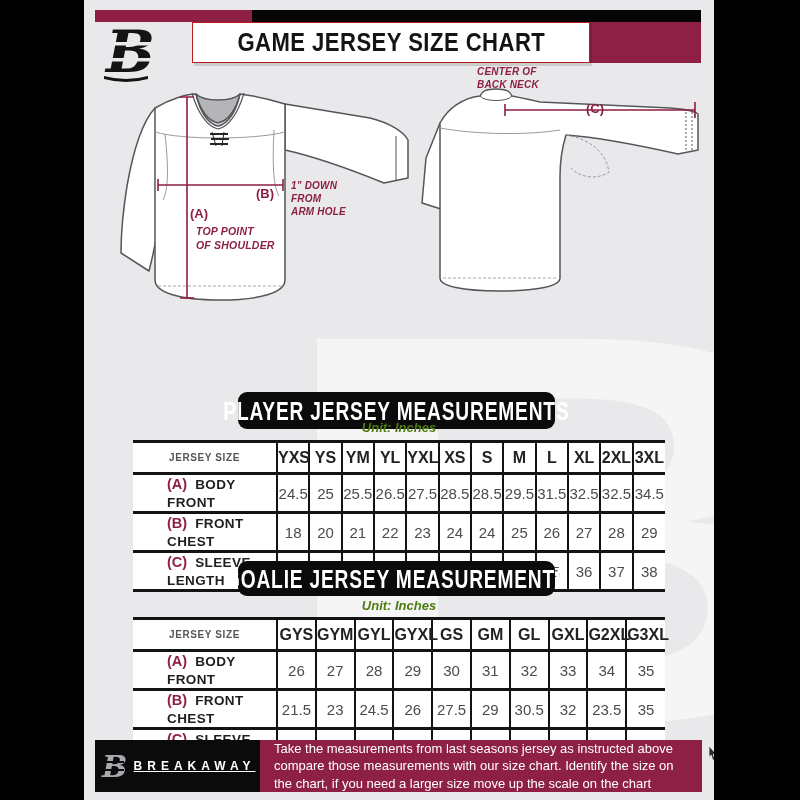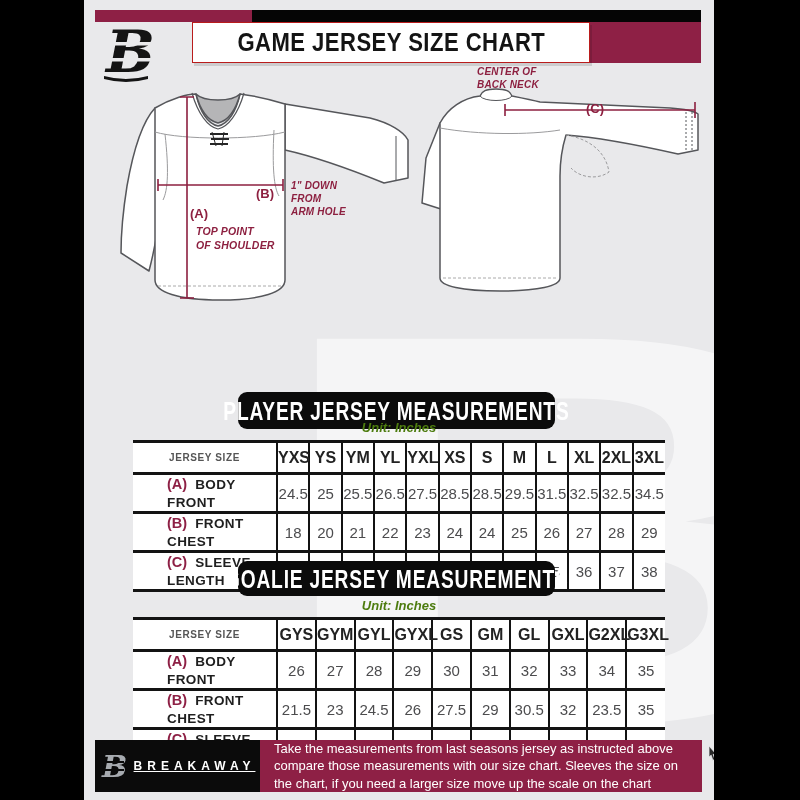--- a/index.html
+++ b/index.html
@@ -323,21 +323,21 @@
     <div class="abs footer">
       <div class="fblack">
         <svg width="26" height="34" viewBox="0 0 26 34">
           <text x="2" y="28" font-family="DejaVu Serif, serif" font-style="italic" font-weight="bold" font-size="30" fill="#a7abb0">B</text>
           <rect x="0" y="12" width="24" height="2" fill="#0b0b0b"></rect>
           <rect x="2" y="20" width="22" height="2" fill="#0b0b0b"></rect>
         </svg>
         <span class="fbrand">BREAKAWAY</span>
       </div>
       <div class="fmaroon">
-        <div>Take the measurements from last seasons jersey as instructed above compare those measurements  with our size chart. Sleeves the size on the chart, if you need a larger size move up the scale on the chart</div>
+        <div>Take the measurements from last seasons jersey as instructed above compare those measurements  with our size chart. Identify the size on the chart, if you need a larger size move up the scale on the chart</div>
       </div>
     </div>
 
     <svg class="abs cursor" width="12" height="16" viewBox="0 0 12 16">
       <path d="M1,1 L9,10 L5.2,9.4 L7,14.5 L4.8,15.3 L3.2,10.2 L1,12 Z" fill="#2a2a2a" stroke="#e9e9eb" stroke-width="0.8"></path>
     </svg>
 
   </div>
 </div>
 

